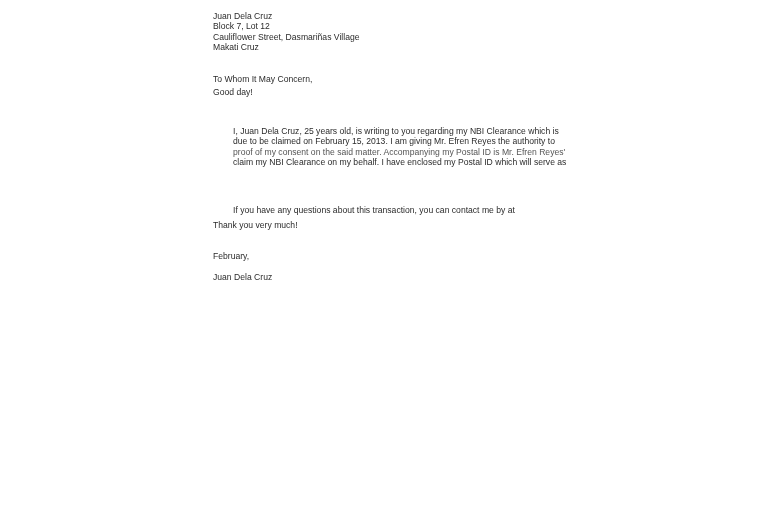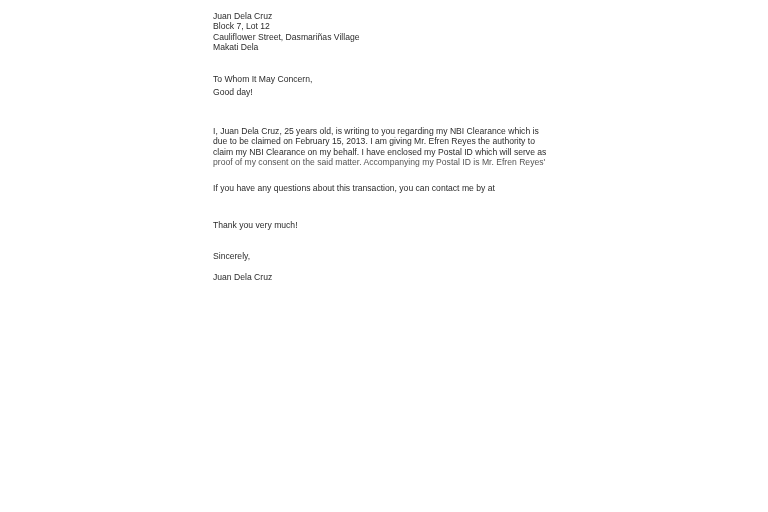--- a/index.html
+++ b/index.html
@@ -18,50 +18,50 @@
       line-height: 10.4px;
     }
     .page {
       position: absolute;
       left: 213px;
       top: 11px;
       width: 345px;
     }
     .line { white-space: nowrap; }
     .block { position: absolute; left: 0; }
-    .para { white-space: normal; width: 345px; }
+    .para { white-space: normal; width: 345px; margin-left: 20px; }
     .para .line { display: block; }
     .faint { color: #555; }
   </style>
 </head>
 <body>
 
 <div class="page">
 
   <div class="block" style="top:0px;">
     <div class="line">Juan Dela Cruz</div>
     <div class="line">Block 7, Lot 12</div>
     <div class="line">Cauliflower Street, Dasmariñas Village</div>
-    <div class="line">Makati Dela</div>
+    <div class="line">Makati Cruz</div>
   </div>
 
   <div class="block line" style="top:63px;">To Whom It May Concern,</div>
 
   <div class="block line" style="top:76px;">Good day!</div>
 
   <div class="block para" style="top:115px;">
     <span class="line">I, Juan Dela Cruz, 25 years old, is writing to you regarding my NBI Clearance which is</span>
     <span class="line">due to be claimed on February 15, 2013. I am giving Mr. Efren Reyes the authority to</span>
+    <span class="line faint">proof of my consent on the said matter. Accompanying my Postal ID is Mr. Efren Reyes'</span>
     <span class="line">claim my NBI Clearance on my behalf. I have enclosed my Postal ID which will serve as</span>
-    <span class="line faint">proof of my consent on the said matter. Accompanying my Postal ID is Mr. Efren Reyes'</span>
   </div>
 
-  <div class="block para" style="top:172px;">
+  <div class="block para" style="top:194px;">
     <span class="line">If you have any questions about this transaction, you can contact me by at</span>
   </div>
 
   <div class="block line" style="top:209px;">Thank you very much!</div>
 
-  <div class="block line" style="top:240px;">Sincerely,</div>
+  <div class="block line" style="top:240px;">February,</div>
 
   <div class="block line" style="top:261px;">Juan Dela Cruz</div>
 
 </div>
 
 </body></html>

